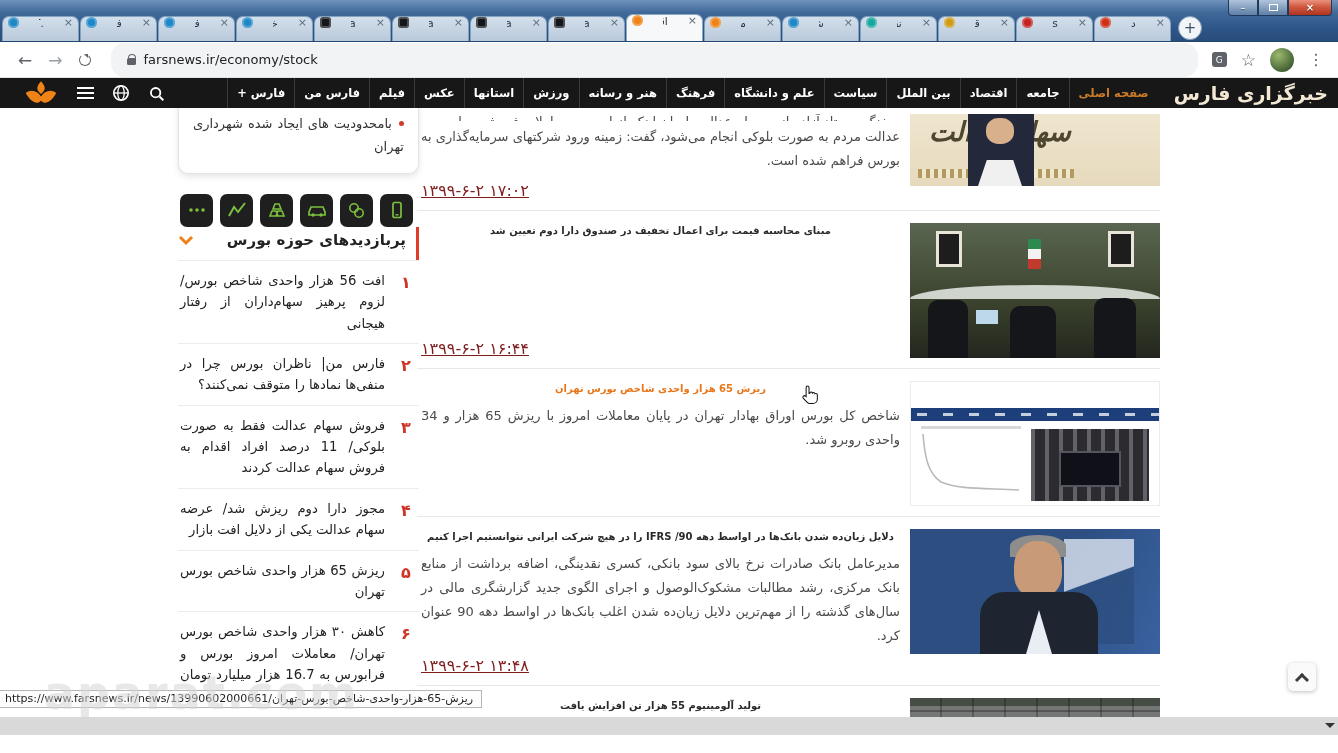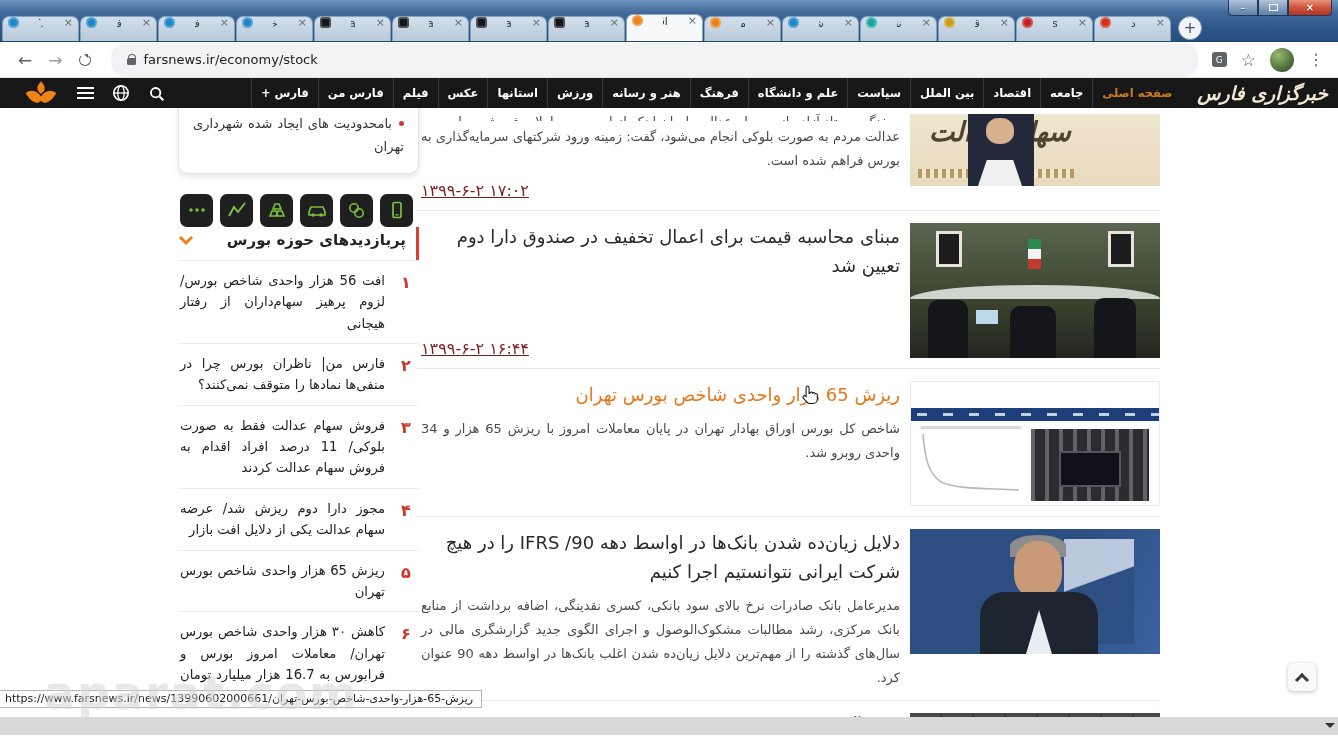--- a/index.html
+++ b/index.html
@@ -61,41 +61,41 @@
   .translate { width:15px; height:15px; background:#5f6368; border-radius:3px; color:#fff;
     font-size:9px; display:flex; align-items:center; justify-content:center; }
   .star { font-size:17px; color:#5f6368; }
   .avatar { width:24px; height:24px; border-radius:50%;
     background:radial-gradient(circle at 35% 30%, #9cb96e, #4c6b3a 65%, #2f4524); }
   .kebab { font-size:16px; color:#5f6368; letter-spacing:0; }
 
   
   .sitenav { height:30px; background:#171717; display:flex; direction:rtl; align-items:center;
     padding:0 10px 0 14px; }
-  .brand { font-size:19px; font-style:italic; font-weight:bold; color:#f3e8d4;
+  .brand { font-size:19px; font-weight:bold; color:#f3e8d4;
     margin-left:16px; white-space:nowrap; letter-spacing:-1px; }
   .menu { display:flex; direction:rtl; align-items:center; height:100%; }
   .mitem { font-size:11.5px; font-weight:bold; color:#fff; padding:0 9px; line-height:30px;
     border-left:1px solid #3b3b3b; white-space:nowrap; }
   .mitem.active { color:#c97b26; }
   .nav-spacer { flex:1; }
   .nicon { margin:0 9px; display:flex; align-items:center; }
   .burger { width:17px; height:12px; border-top:2.5px solid #fff; border-bottom:2.5px solid #fff;
     position:relative; }
   .burger::after { content:""; position:absolute; left:0; right:0; top:2.7px; height:2.5px; background:#fff; }
 
   
   .page { position:relative; height:627px; background:#fff; overflow:hidden; }
 
   .articles { position:absolute; top:0; right:178px; width:743px; direction:rtl; }
   .art { display:flex; direction:rtl; gap:10px; padding:12px 0 10px; border-bottom:1px solid #e8e8e8; }
   .art:last-child { border-bottom:none; }
   .thumb { width:250px; flex:none; overflow:hidden; position:relative; background:#ddd; }
   .txt { flex:1; display:flex; flex-direction:column; padding-left:4px; }
-  .a-title { font-size:18px; font-weight:normal; color:#2a2a2a; line-height:1.6; margin-bottom:7px; }
+  .a-title { font-size:10px; font-weight:bold; color:#2a2a2a; line-height:1.6; margin-bottom:7px;text-align:center; }
   .a-title.hovered { color:#e8761a; }
   .a-body { font-size:13px; color:#4a4a4a; line-height:1.85; text-align:justify; }
   .a-time { margin-top:auto; padding-top:8px; direction:ltr; text-align:left; font-size:16px; color:#7f1d1d;text-decoration:underline; }
   .lead-clip { height:7px; overflow:hidden; font-size:13px; color:#4a4a4a; margin-bottom:4px; }
 
   
   .th-justice { background:linear-gradient(#efe6cf,#e6d9bd); height:72px; }
   .th-justice .callig { position:absolute; right:78px; left:8px; top:2px; font-size:27px; font-weight:bold;
     font-style:italic; color:#4d4730; direction:rtl; text-align:center; }
   .th-justice .pattern { position:absolute; left:8px; right:86px; bottom:8px; height:9px;
@@ -386,20 +386,21 @@
       <div class="thumb th-ceo">
         <div class="banner"></div>
         <div class="hair"></div>
         <div class="head"></div>
         <div class="suit"></div>
         <div class="shirt"></div>
       </div>
       <div class="txt">
         <div class="a-title">دلایل زیان‌ده شدن بانک‌ها در اواسط دهه 90/ IFRS را در هیچ شرکت ایرانی نتوانستیم اجرا کنیم</div>
         <div class="a-body">مدیرعامل بانک صادرات نرخ بالای سود بانکی، کسری نقدینگی، اضافه برداشت از منابع بانک مرکزی، رشد مطالبات مشکوک‌الوصول و اجرای الگوی جدید گزارشگری مالی در سال‌های گذشته را از مهم‌ترین دلایل زیان‌ده شدن اغلب بانک‌ها در اواسط دهه 90 عنوان کرد.</div>
+        <div class="a-time">۱۳۹۹-۶-۲ ۱۳:۴۸</div>
       </div>
     </div>
 
     <div class="art">
       <div class="thumb th-ingots"></div>
       <div class="txt">
         <div class="a-title">تولید آلومینیوم 55 هزار تن افزایش یافت</div>
 
       </div>
     </div>

